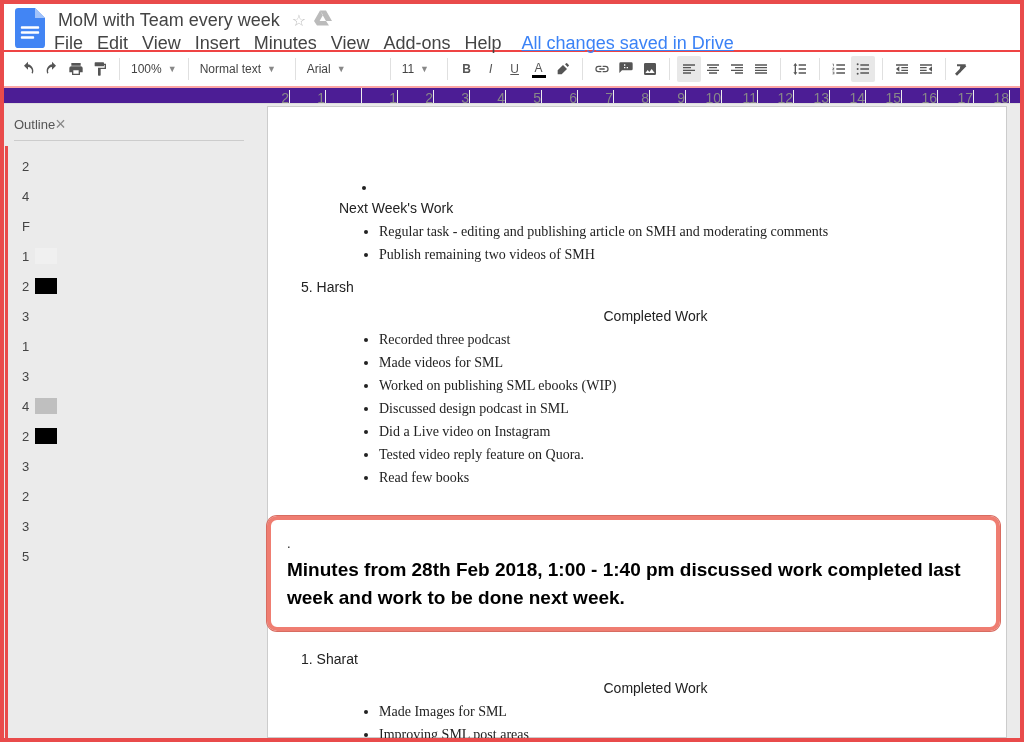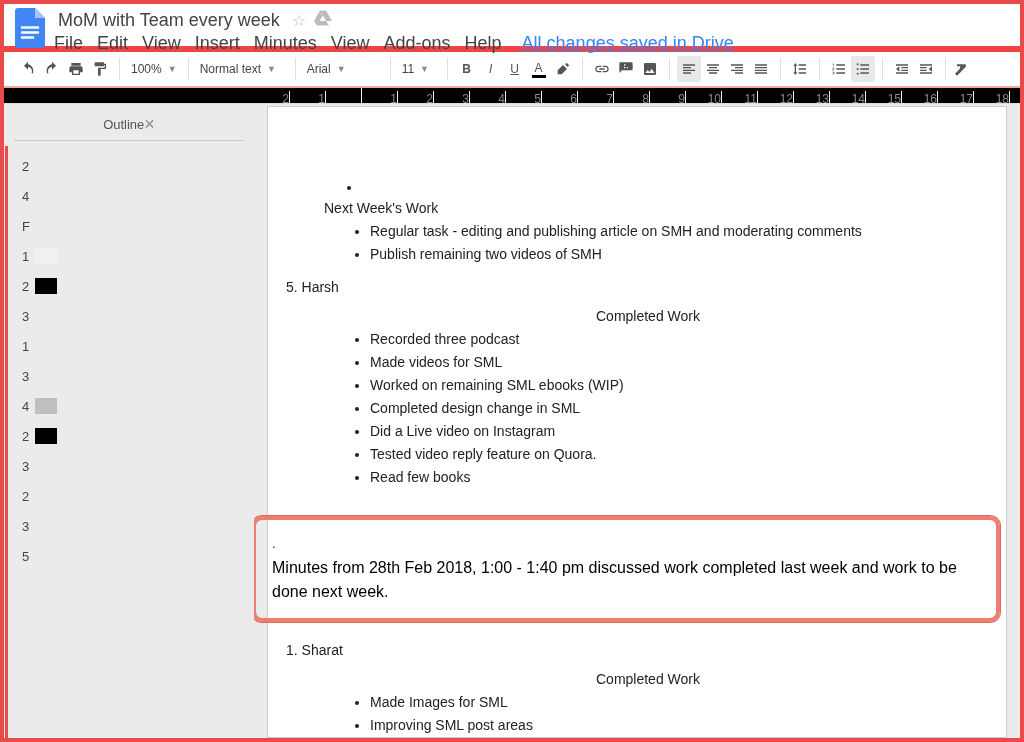--- a/index.html
+++ b/index.html
@@ -13,21 +13,21 @@
     overflow: hidden;
     position: relative;
     border: 4px solid #e94b4b;
   }
   
   .header {
     height: 48px;
     display: flex;
     align-items: flex-start;
     padding: 4px 8px 0 6px;
-    border-bottom: 6px solid #ef4444;
+    border-bottom: 2px solid #ef4444;
   }
   .doc-icon {
     width: 40px; height: 40px;
     display: flex; align-items: center; justify-content: center;
   }
   .doc-icon svg { width: 30px; height: 40px; }
   .title-block { flex: 1; padding-left: 4px; }
   .title-row { display: flex; align-items: center; gap: 8px; height: 24px; }
   .doc-title { font-size: 18px; color: #444; font-weight: 400; padding: 0 4px; }
   .star-icon, .gd-icon { color: #bbb; font-size: 16px; }
@@ -66,25 +66,25 @@
   .tb-select .caret { font-size: 9px; color: #888; }
   .tb-wide { min-width: 88px; }
   .tb-wider { min-width: 100px; }
   .font-color-box {
     display:flex; flex-direction:column; align-items:center;
   }
   .font-color-box .bar { width:14px; height:3px; background:#000; }
   
   .ruler {
     height: 16px;
-    background: #000000;
+    background: #4c1d95;
     border-bottom: 1px solid #ddd;
     position: relative;
     overflow: hidden;
-    font-size: 12px;
+    font-size: 14px;
     color: #888;
     display:flex;
     padding-left: 250px;
   }
   .ruler-inner {
     position: relative;
     width: 100%;
     height: 100%;
     white-space: nowrap;
   }
@@ -105,21 +105,21 @@
     background: #ebebeb;
   }
   .outline-pane {
     width: 250px;
     background: #ebebeb;
     position: relative;
     padding: 8px 10px;
     font-size: 13px;
     color: #555;
   }
-  .outline-title-row { display:flex; justify-content:center; align-items:center; height:24px; }
+  .outline-title-row { display:flex; justify-content:flex-start; align-items:center; height:24px; }
   .outline-close { color:#888; font-size:18px; cursor:default; }
   .outline-sep { border:0; border-top:1px solid #ccc; margin:4px 0 10px; }
   .outline-list { position:relative; padding-left:2px; }
   .outline-item {
     height: 30px; display:flex; align-items:center;
     font-size: 13px; color:#444;
     padding-left: 6px;
   }
   .outline-item .swatch {
     width: 22px; height: 16px; margin-left:6px;
@@ -134,43 +134,43 @@
     overflow: hidden;
     display:flex;
     justify-content: center;
     background:#ebebeb;
   }
   .page {
     width: 740px;
     background:#fff;
     border:1px solid #ccc;
     margin-top: 2px;
-    padding: 70px 34px 20px 16px;
+    padding: 70px 34px 20px 31px;
     font-family: Arial, sans-serif;
     color:#222;
     font-size: 14px;
     line-height: 1.5;
     position:relative;
   }
   .sect-nw { margin-left: 40px; }
   .sect-nw .lbl { font-size:14px; }
   .bullets { margin-left: 78px; list-style: disc; }
-  .bullets li { margin: 2px 8px; }
+  .bullets li { margin: 2px 2px; font-family: Liberation Serif, serif; }
   .single-bullet { margin-left: 78px; list-style:disc; }
   .num-item { margin: 12px 0 4px 2px; }
   .sub-head { margin-left: 40px; margin-top:8px;text-align:center; }
   .hl-box {
     border: 4px solid #ef7d71;
     border-radius: 10px;
     padding: 14px 16px;
     margin: 28px -28px 18px -32px;
     box-shadow: 0 0 0 1px #d86c61;
   }
   .hl-box h3 {
-    font-size: 16px; font-weight: normal; color:#000; line-height:1.5;
+    font-size: 19px; font-weight: bold; color:#000; line-height:1.5;
   }
 </style>
 </head>
 <body>
 
 <div class="header">
   <div class="doc-icon">
     <svg viewBox="0 0 36 48">
         <path fill="#4285f4" d="M4 0h20l12 12v32a4 4 0 0 1-4 4H4a4 4 0 0 1-4-4V4a4 4 0 0 1 4-4z"></path>
         <path fill="#a1c2fa" d="M24 0l12 12H24z"></path>
@@ -424,22 +424,22 @@
       <ul class="bullets" id="nw1">
           <li>Regular task - editing and publishing article on SMH and moderating comments</li>
           <li>Publish remaining two videos of SMH</li>
         </ul>
 
       <div class="num-item">5. Harsh</div>
       <div class="sub-head">Completed Work</div>
       <ul class="bullets" id="cw-harsh">
           <li>Recorded three podcast</li>
           <li>Made videos for SML</li>
-          <li>Worked on remaining SML ebooks (WIP)</li>
-          <li>Completed design change in SML</li>
+          <li>Worked on publishing SML ebooks (WIP)</li>
+          <li>Discussed design podcast in SML</li>
           <li>Did a Live video on Instagram</li>
           <li>Tested video reply feature on Quora.</li>
           <li>Read few books</li>
         </ul>
 
       <div class="hl-box">
         <div style="font-size:13px;margin-bottom:2px;">.</div>
         <h3>Minutes from 28th Feb 2018, 1:00 - 1:40 pm discussed work completed last week and work to be done next week.</h3>
       </div>
 

